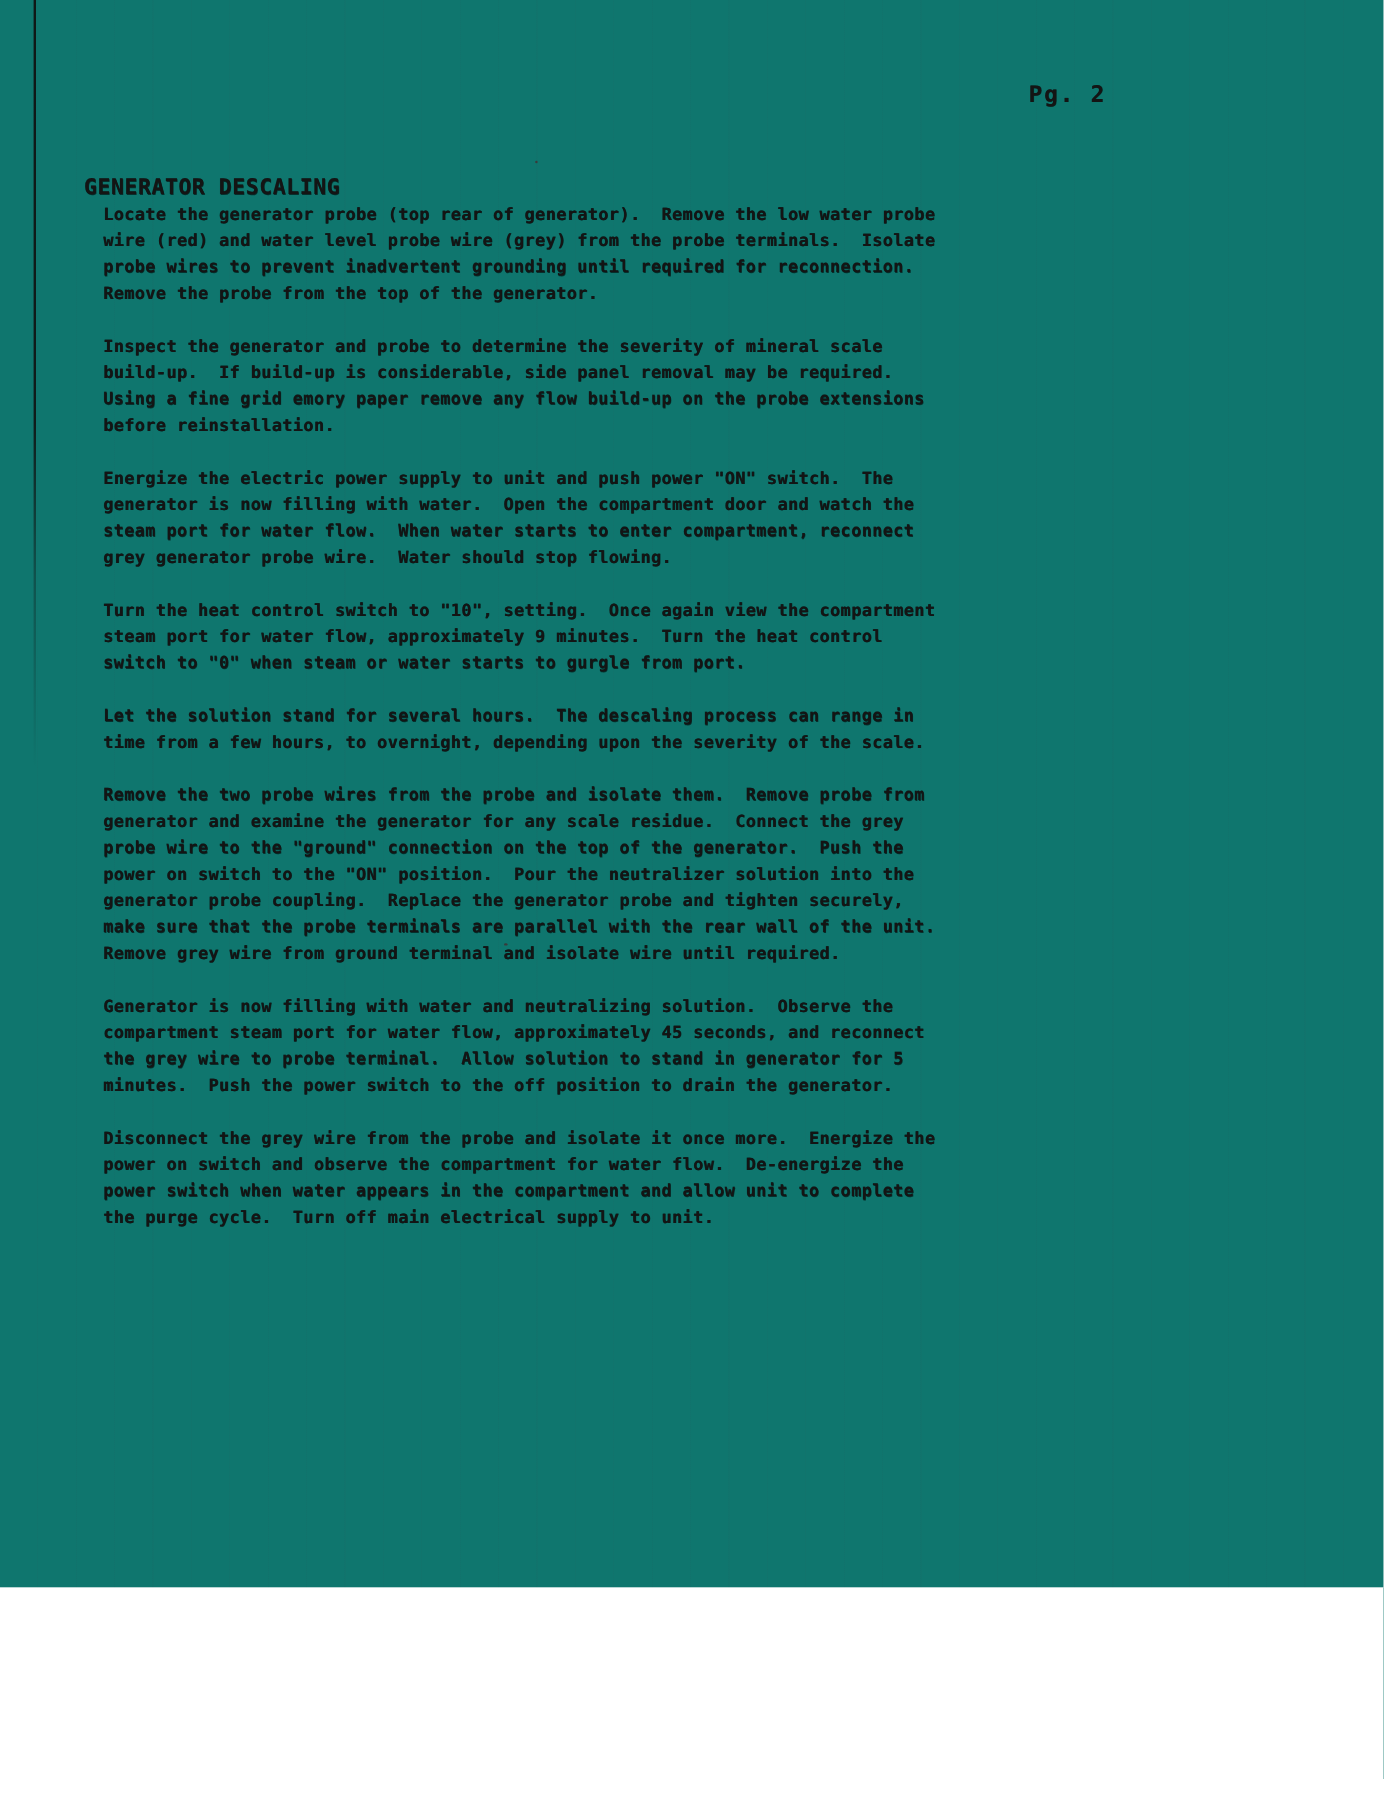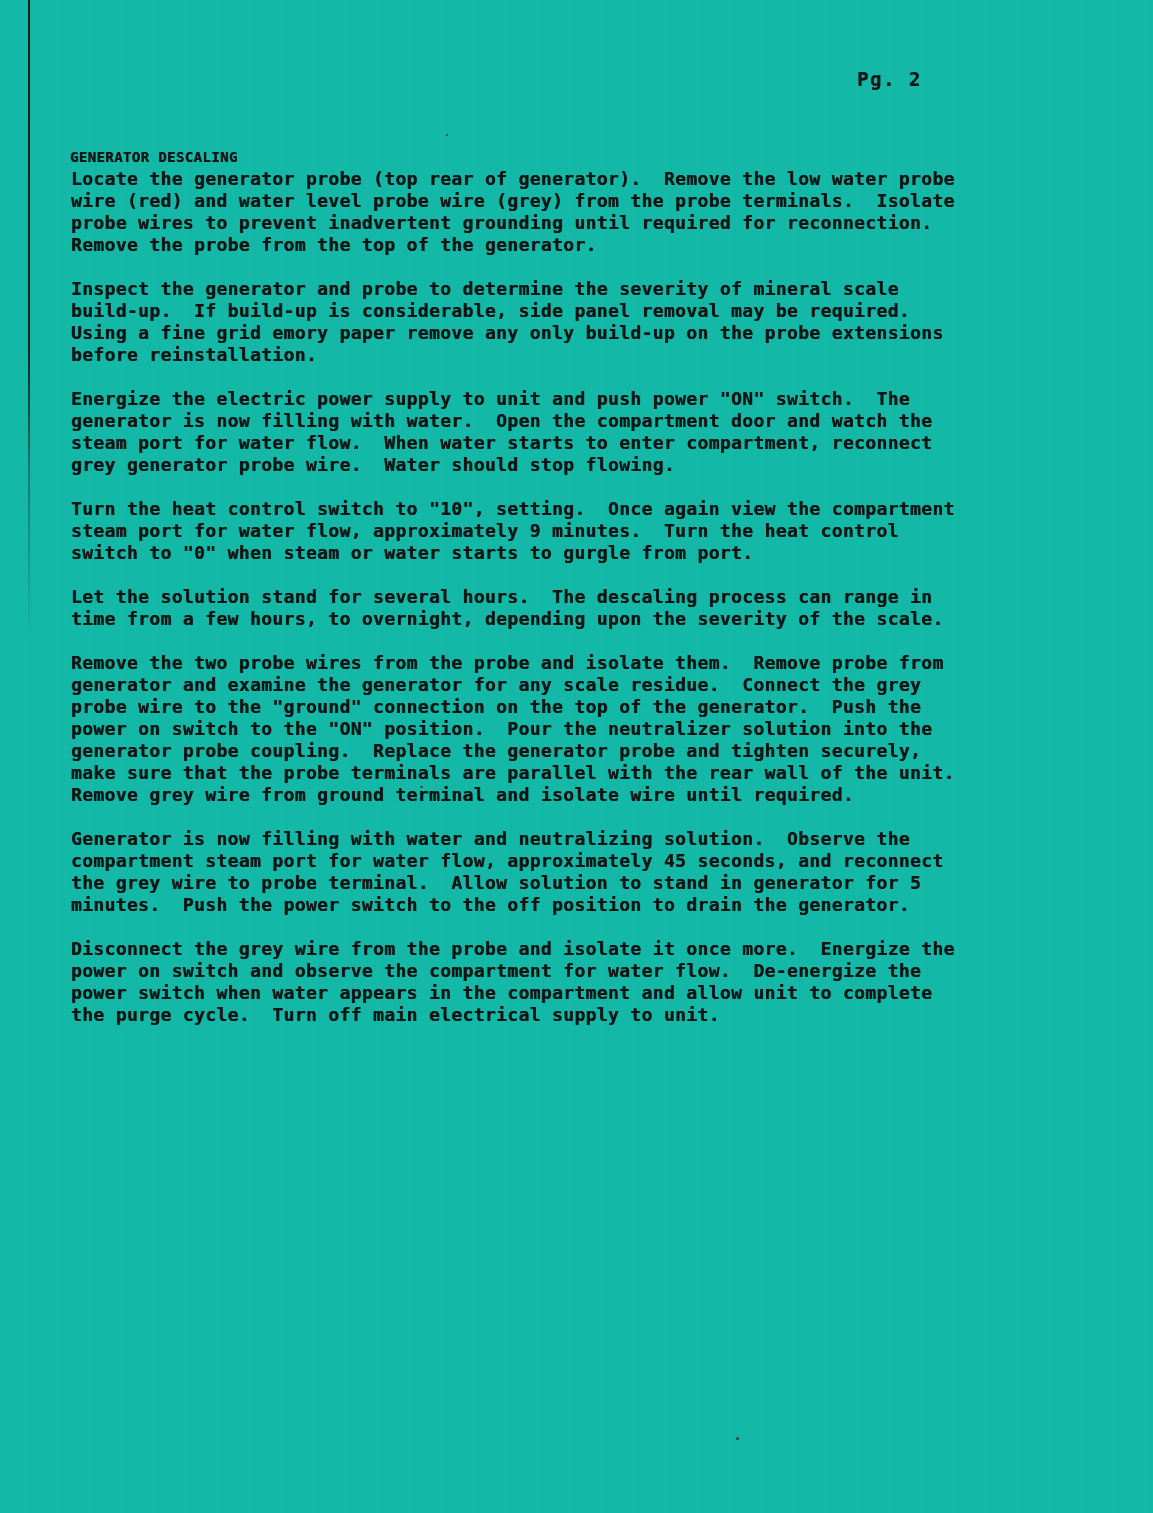--- a/index.html
+++ b/index.html
@@ -3,22 +3,22 @@
 <meta charset="utf-8">
 <style>
   html, body {
     margin: 0;
     padding: 0;
     background: #ffffff;
   }
   .page {
     position: relative;
     width: 1153px;
-    height: 1513px;
-    background: #14b8a6;
+    height: 1323px;
+    background: #0f766e;
     overflow: hidden;
     font-family: "DejaVu Sans Mono", monospace;
   }
   
   .page::before {
     content: "";
     position: absolute;
     inset: 0;
     background: repeating-linear-gradient(
       90deg,
@@ -55,30 +55,30 @@
   }
   .content {
     position: absolute;
     top: 146px;
     left: 70px;
     width: 940px;
     color: #141414;
   }
   .heading {
     margin: 0;
-    font-size: 14px;
+    font-size: 18px;
     line-height: 22px;
     font-weight: bold;
     letter-spacing: 0.4px;
     text-shadow: 0.4px 0.4px 0 rgba(0,0,0,0.6), -0.2px 0 0 rgba(0,0,0,0.3);
     white-space: pre;
   }
   .para {
-    margin: 0 0 22px 1px;
-    font-size: 18px;
+    margin: 0 0 22px 16px;
+    font-size: 14px;
     line-height: 22px;
     font-weight: bold;
     letter-spacing: 0.35px;
     white-space: pre;
     text-shadow: 0.4px 0.4px 0 rgba(0,0,0,0.6), -0.2px 0 0 rgba(0,0,0,0.3);
   }
   .speck {
     position: absolute;
     width: 3px;
     height: 3px;
@@ -101,21 +101,21 @@
   <div class="content">
 
     <section>
       <h2 class="heading">GENERATOR DESCALING</h2>
       <p class="para">Locate the generator probe (top rear of generator).  Remove the low water probe
 wire (red) and water level probe wire (grey) from the probe terminals.  Isolate
 probe wires to prevent inadvertent grounding until required for reconnection.
 Remove the probe from the top of the generator.</p>
       <p class="para">Inspect the generator and probe to determine the severity of mineral scale
 build-up.  If build-up is considerable, side panel removal may be required.
-Using a fine grid emory paper remove any only build-up on the probe extensions
+Using a fine grid emory paper remove any flow build-up on the probe extensions
 before reinstallation.</p>
       <p class="para">Energize the electric power supply to unit and push power "ON" switch.  The
 generator is now filling with water.  Open the compartment door and watch the
 steam port for water flow.  When water starts to enter compartment, reconnect
 grey generator probe wire.  Water should stop flowing.</p>
       <p class="para">Turn the heat control switch to "10", setting.  Once again view the compartment
 steam port for water flow, approximately 9 minutes.  Turn the heat control
 switch to "0" when steam or water starts to gurgle from port.</p>
       <p class="para">Let the solution stand for several hours.  The descaling process can range in
 time from a few hours, to overnight, depending upon the severity of the scale.</p>

